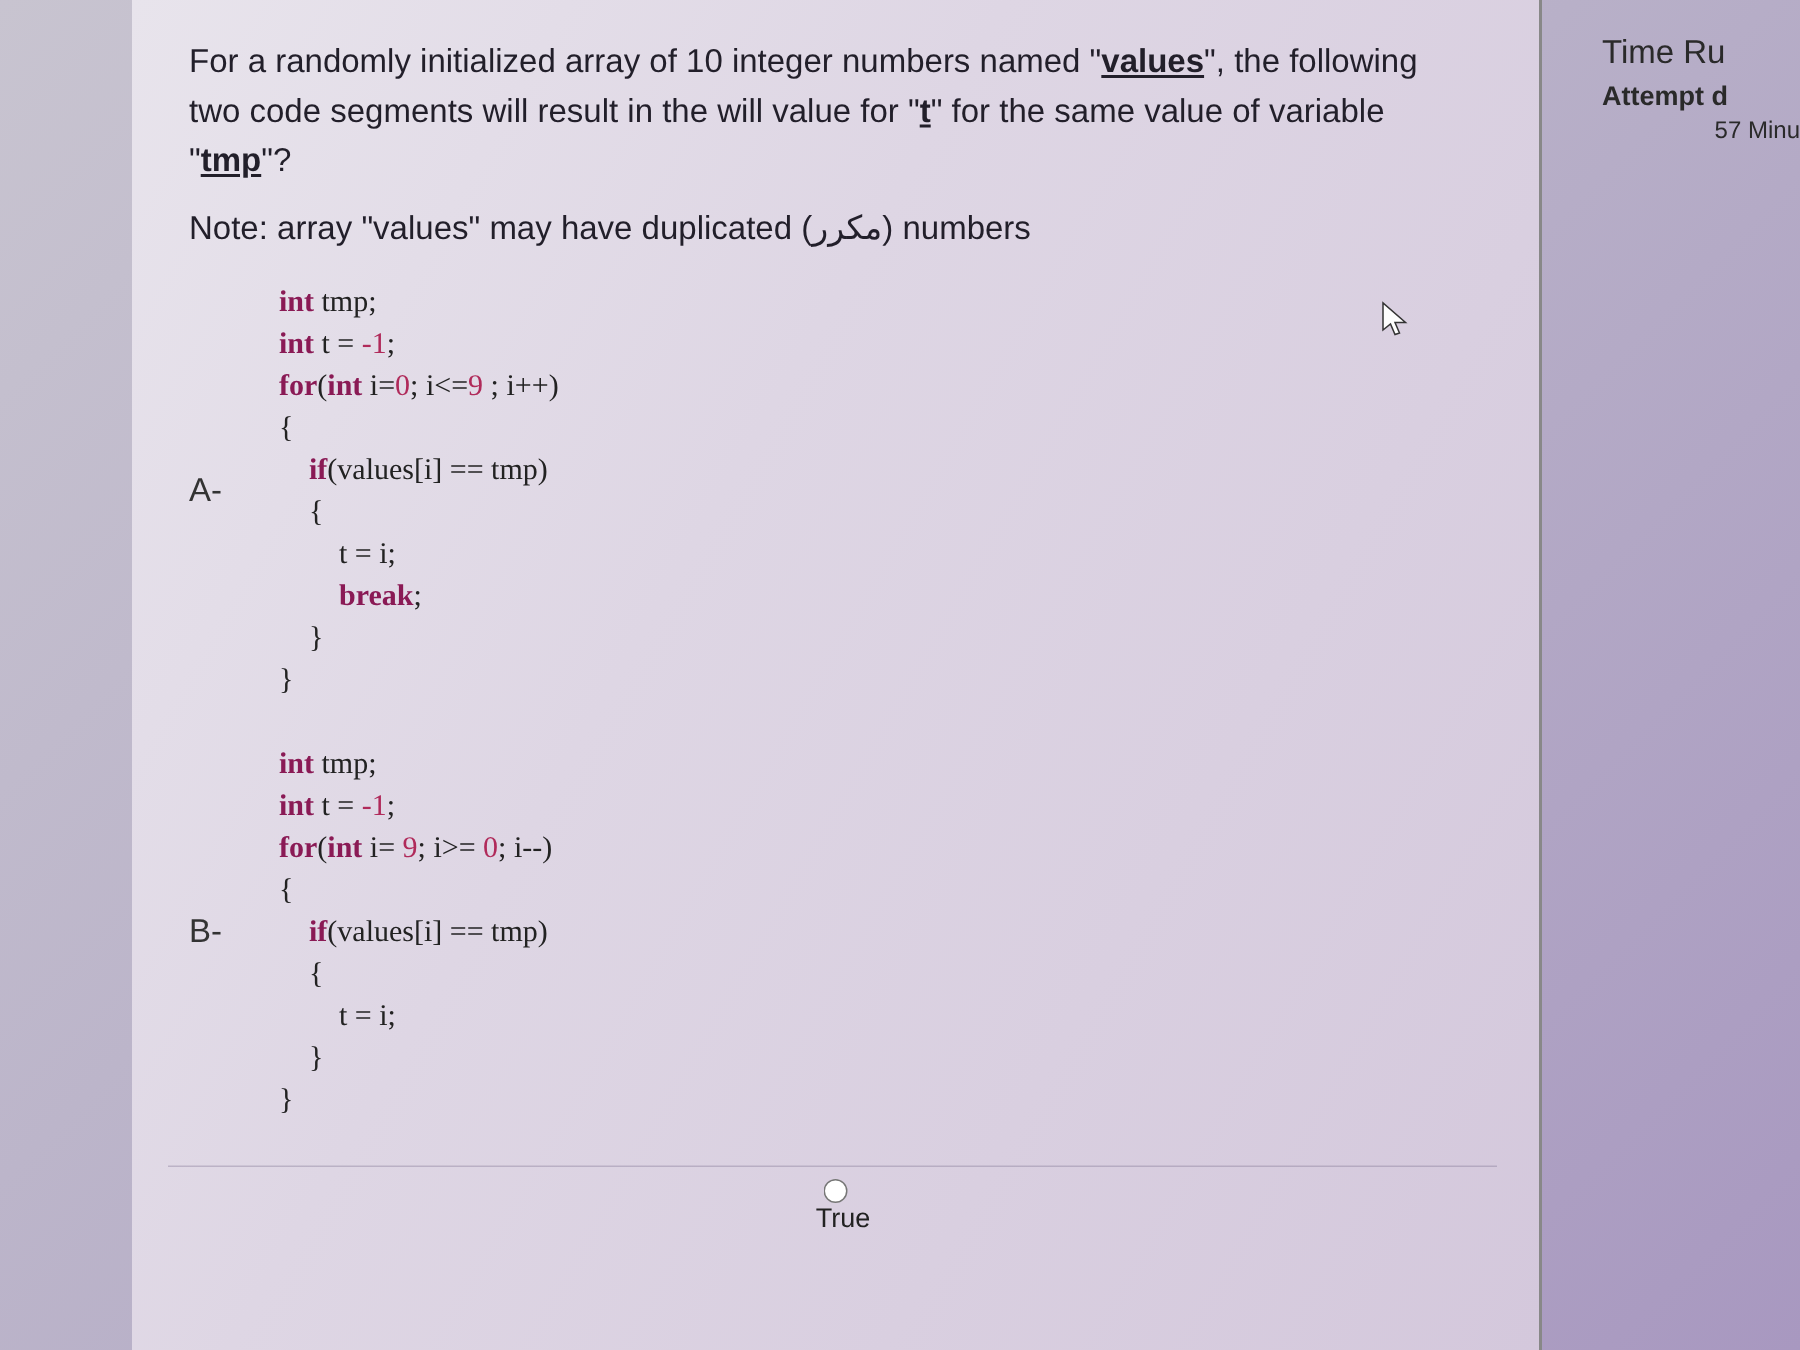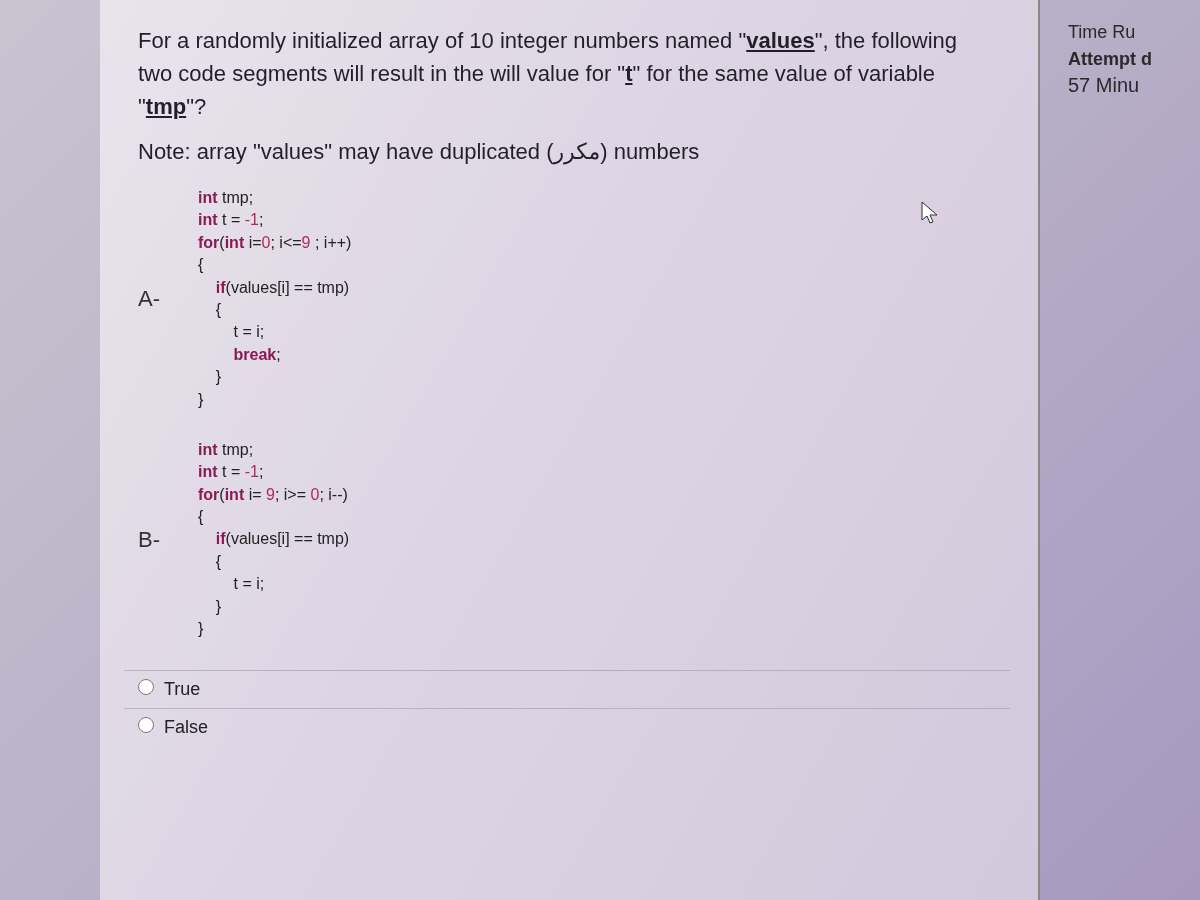--- a/index.html
+++ b/index.html
@@ -6,21 +6,21 @@
   body {
     font-family: Arial, Helvetica, sans-serif;
     background: linear-gradient(135deg, #c8c4d0 0%, #b8b0c8 50%, #a898c0 100%);
     width: 1200px;
     height: 900px;
     overflow: hidden;
     position: relative;
   }
   .main-panel {
     position: absolute;
-    left: 100px;
+    left: 88px;
     top: 0;
     width: 940px;
     height: 900px;
     background: linear-gradient(120deg, #e8e4ec 0%, #ded6e4 40%, #d4c8dc 100%);
     border-right: 2px solid #888;
     padding: 24px 28px 16px 38px;
   }
   .question-text {
     font-size: 22px;
     color: #221f2a;
@@ -38,58 +38,59 @@
     display: flex;
     align-items: center;
     margin-bottom: 28px;
   }
   .code-label {
     width: 60px;
     font-size: 22px;
     color: #333;
   }
   pre.code {
-    font-family: Liberation Sans, sans-serif;
-    font-size: 16px;
+    font-family: Liberation Serif, serif;
+    font-size: 20px;
     line-height: 1.4;
     white-space: pre;
     color: #222;
   }
   pre.code .kw { color: #8a1a55; font-weight: bold; }
   pre.code .num { color: #b02a5a; }
   .answers {
     margin-top: 30px;
     margin-left: -14px;
   }
   .answer-row {
     display: flex;
-    align-items: flex-start;
+    align-items: center;
     padding: 8px 0 8px 14px;
     border-top: 1px solid rgba(120,110,140,0.35);
     font-size: 18px;
     color: #222;
+    flex-direction: column;
   }
   .answer-row input[type=radio] {
     width: 16px;
     height: 16px;
     margin-right: 10px;
     cursor: pointer;
   }
   .side-panel {
     position: absolute;
     right: 0;
     top: 0;
     width: 140px;
     padding: 22px 0 0 8px;
     font-size: 18px;
     color: #2a2a2a;
   }
-  .side-title { font-size: 18px; margin-bottom: 6px; }
+  .side-title { font-size: 22px; margin-bottom: 6px; }
   .side-line { font-size: 18px; margin-bottom: 4px; font-weight: bold; }
-  .side-time { font-size: 20px; }
+  .side-time { font-size: 16px; text-align: right; }
   .cursor-icon {
     position: absolute;
     left: 920px;
     top: 200px;
     width: 20px;
     height: 26px;
     pointer-events: none;
   }
 </style>
 </head>
@@ -130,24 +131,20 @@
 <span>        t = i;</span>
 <span>    }</span>
 <span>}</span></pre>
   </div>
 
   <div class="answers">
     <label class="answer-row">
       <input type="radio" name="ans" style="">
       <span>True</span>
     </label>
-    <label class="answer-row">
-      <input type="radio" name="ans" style="">
-      <span>False</span>
-    </label>
   </div>
 
 </div>
 
 <div class="side-panel">
   <div class="side-title">Time Ru</div>
   <div class="side-line">Attempt d</div>
   <div class="side-time">57 Minu</div>
 </div>
 

